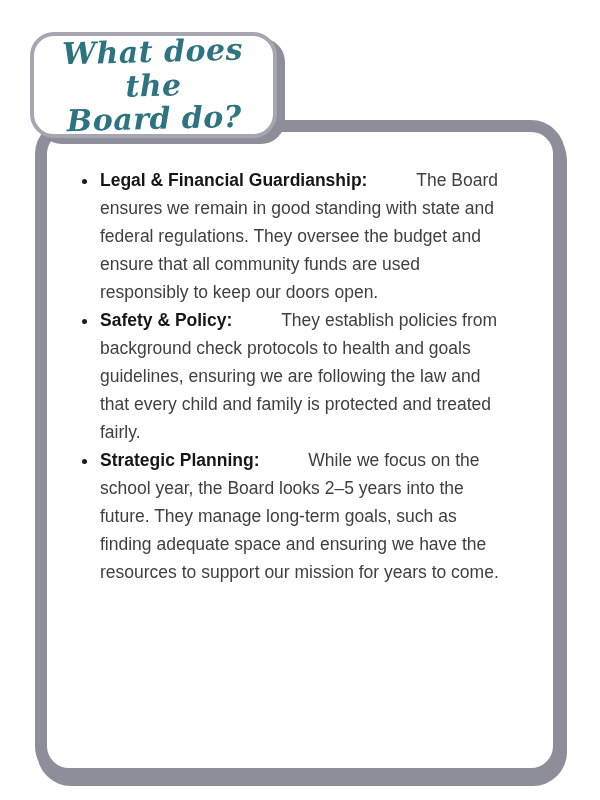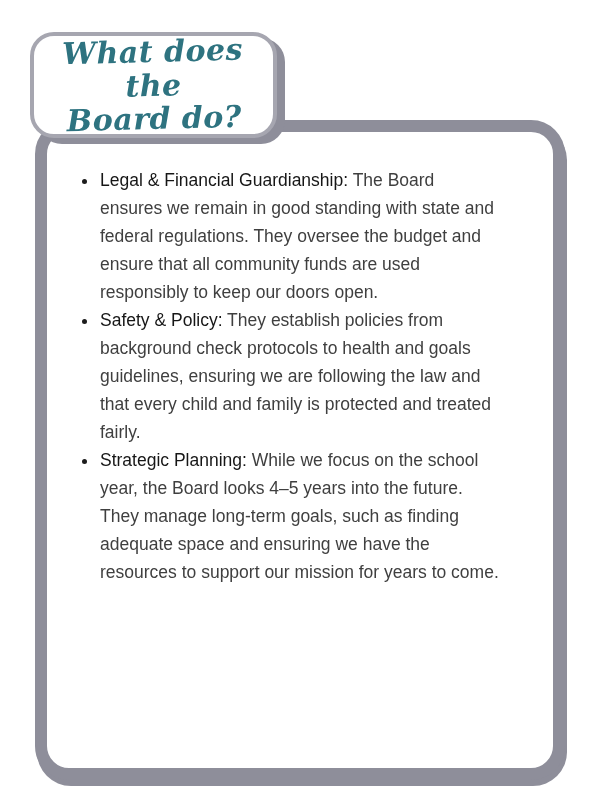--- a/index.html
+++ b/index.html
@@ -69,38 +69,38 @@
   ul.board-list {
     list-style: disc outside;
     padding-left: 21px;
     font-size: 17.5px;
     line-height: 28px;
     color: var(--body_text);
   }
   ul.board-list li { padding-left: 2px; }
   ul.board-list li::marker { color: #1c1c1c; font-size: 15px; }
   .item-title {
-    font-weight: normal;
+    font-weight: bold;
     color: var(--bold_text);
   }
-  .item-text { color: var(--body_text); }
+  .item-text { color: var(--body_text); margin-left: 44px; }
 </style>
 </head>
 <body>
 
 <div class="stage">
 
   <div class="header-box">
     <div class="header-title">What does the
 Board do?</div>
   </div>
 
   <div class="big-card"></div>
 
   <div class="content">
     <ul class="board-list">
       <li><span class="item-title">Legal &amp; Financial Guardianship:</span> <span class="item-text">The Board ensures we remain in good standing with state and federal regulations. They oversee the budget and ensure that all community funds are used responsibly to keep our doors open.</span></li>
       <li><span class="item-title">Safety &amp; Policy:</span> <span class="item-text">They establish policies from background check protocols to health and goals guidelines, ensuring we are following the law and that every child and family is protected and treated fairly.</span></li>
-      <li><span class="item-title">Strategic Planning:</span> <span class="item-text">While we focus on the school year, the Board looks 4–5 years into the future. They manage long-term goals, such as finding adequate space and ensuring we have the resources to support our mission for years to come.</span></li>
+      <li><span class="item-title">Strategic Planning:</span> <span class="item-text">While we focus on the school year, the Board looks 2–5 years into the future. They manage long-term goals, such as finding adequate space and ensuring we have the resources to support our mission for years to come.</span></li>
     </ul>
   </div>
 
 </div>
 
 </body></html>

